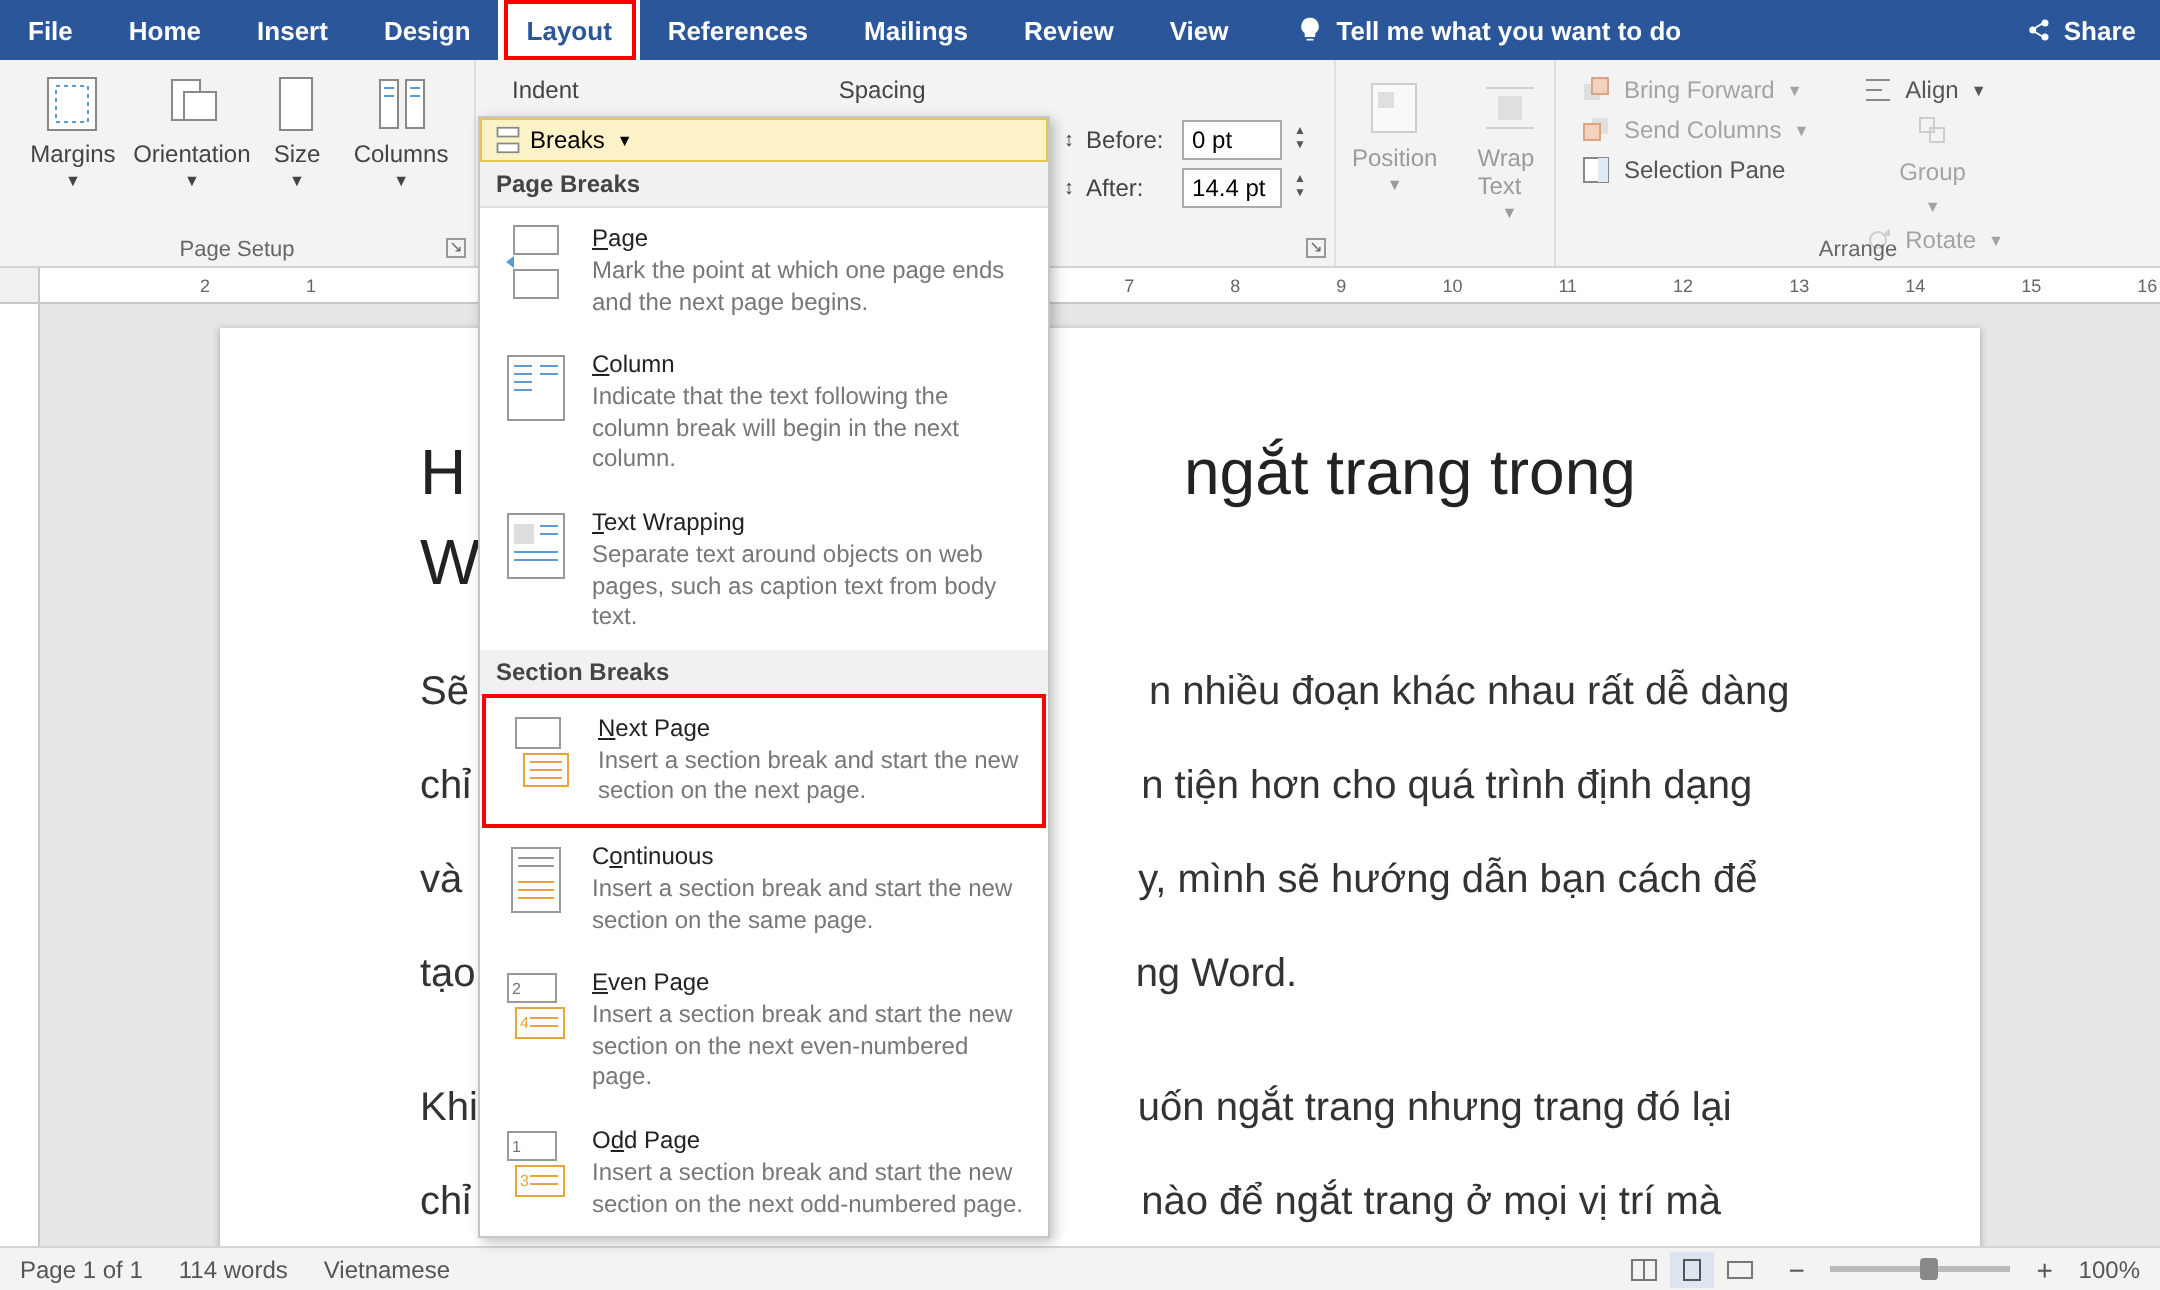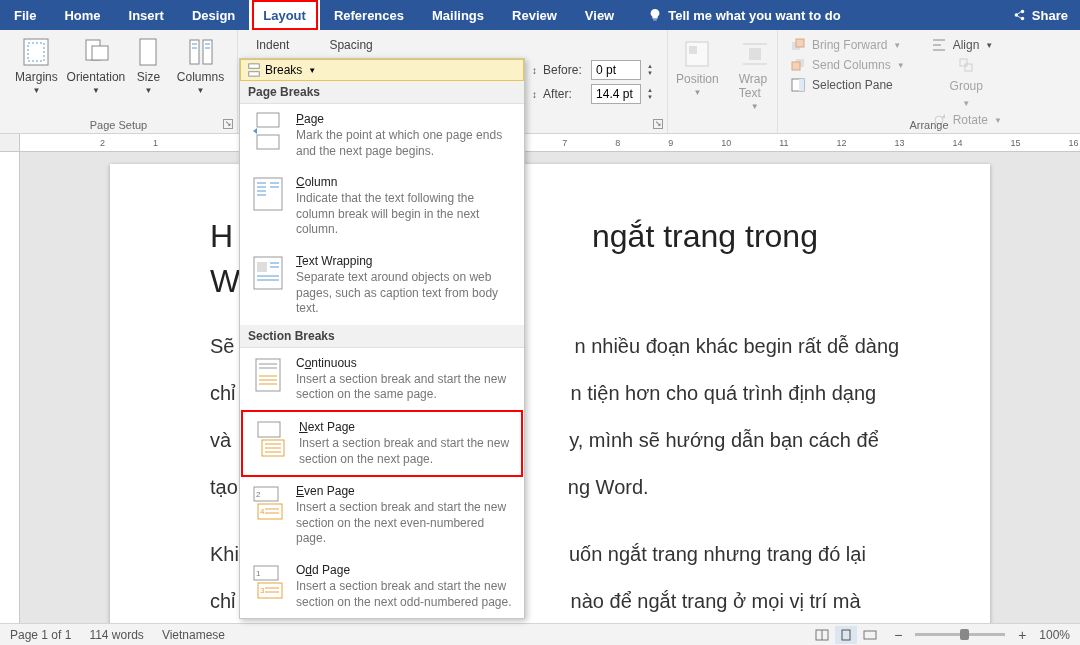--- a/index.html
+++ b/index.html
@@ -131,21 +131,21 @@
           <span style="font-size:8px;">▼</span>
       </div>
     </div>
     <div class="group-label">Page Setup</div>
     <div class="group-launcher">↘</div>
   </div>
 
   <div class="group ind" style="width:430px;">
     <div class="ind-spc">
       <div class="ind-col"><label>Indent</label></div>
-      <div class="ind-col" style=""><label>Spacing</label></div>
+      <div class="ind-col" style="margin-left:90px;"><label>Spacing</label></div>
     </div>
     <div style="position:absolute; right:14px; top:26px;">
       <div class="spin">
         <span style="font-size:10px;">↕</span>
         <span style="width:42px;">Before:</span>
         <input value="0 pt" style="">
         <div class="spin-arrows">
             <span>▲</span>
             <span>▼</span>
           </div>
@@ -307,56 +307,56 @@
         </svg>
       </div>
     <div class="dd-text">
         <div class="t"><u>T</u>ext Wrapping</div>
         <div class="d">Separate text around objects on web pages, such as caption text from body text.</div>
       </div>
   </div>
 
   <div class="dd-header">Section Breaks</div>
 
-  <div class="dd-item">
-    <div class="dd-icon">
-        <svg viewBox="0 0 34 38">
-          <rect x="5" y="3" width="24" height="32" fill="#fff" stroke="#999"></rect>
-          <g stroke="#999">
-            <line x1="8" y1="8" x2="26" y2="8"></line>
-            <line x1="8" y1="12" x2="26" y2="12"></line>
-          </g>
-          <g stroke="#e8a33d">
-            <line x1="8" y1="20" x2="26" y2="20"></line>
-            <line x1="8" y1="24" x2="26" y2="24"></line>
-            <line x1="8" y1="28" x2="26" y2="28"></line>
-          </g>
-        </svg>
-      </div>
-    <div class="dd-text">
-        <div class="t">C<u>o</u>ntinuous</div>
-        <div class="d">Insert a section break and start the new section on the same page.</div>
-      </div>
-  </div>
-
   <div class="dd-item red-next">
     <div class="dd-icon">
         <svg viewBox="0 0 34 38">
           <rect x="4" y="2" width="22" height="15" fill="#fff" stroke="#999"></rect>
           <rect x="8" y="20" width="22" height="16" fill="#fff" stroke="#e8a33d"></rect>
           <g stroke="#e8a33d">
             <line x1="11" y1="24" x2="27" y2="24"></line>
             <line x1="11" y1="28" x2="27" y2="28"></line>
             <line x1="11" y1="32" x2="27" y2="32"></line>
           </g>
         </svg>
       </div>
     <div class="dd-text">
         <div class="t"><u>N</u>ext Page</div>
         <div class="d">Insert a section break and start the new section on the next page.</div>
+      </div>
+  </div>
+
+  <div class="dd-item">
+    <div class="dd-icon">
+        <svg viewBox="0 0 34 38">
+          <rect x="5" y="3" width="24" height="32" fill="#fff" stroke="#999"></rect>
+          <g stroke="#999">
+            <line x1="8" y1="8" x2="26" y2="8"></line>
+            <line x1="8" y1="12" x2="26" y2="12"></line>
+          </g>
+          <g stroke="#e8a33d">
+            <line x1="8" y1="20" x2="26" y2="20"></line>
+            <line x1="8" y1="24" x2="26" y2="24"></line>
+            <line x1="8" y1="28" x2="26" y2="28"></line>
+          </g>
+        </svg>
+      </div>
+    <div class="dd-text">
+        <div class="t">C<u>o</u>ntinuous</div>
+        <div class="d">Insert a section break and start the new section on the same page.</div>
       </div>
   </div>
 
   <div class="dd-item">
     <div class="dd-icon">
         <svg viewBox="0 0 34 38">
           <rect x="3" y="3" width="24" height="14" fill="#fff" stroke="#999"></rect>
           <text x="5" y="13" font-size="8" fill="#777">2</text>
           <rect x="7" y="20" width="24" height="15" fill="#fff" stroke="#e8a33d"></rect>
           <text x="9" y="30" font-size="8" fill="#e8a33d">4</text>
@@ -414,21 +414,21 @@
         <span>13</span>
         <span>14</span>
         <span>15</span>
         <span>16</span>
     </div>
   </div>
   <div class="ruler-v"></div>
 
   <div class="page">
     <h1><span>H</span><span style="visibility:hidden;display:inline-block;width:350px;"></span> <span>ngắt trang trong</span><br><span>W</span></h1>
-    <p><span>Sẽ</span><span style="visibility:hidden;display:inline-block;width:340px;"></span><span>n nhiều đoạn khác begin rất dễ dàng</span></p>
+    <p><span>Sẽ</span><span style="visibility:hidden;display:inline-block;width:340px;"></span><span>n nhiều đoạn khác nhau rất dễ dàng</span></p>
     <p><span>chỉ</span><span style="visibility:hidden;display:inline-block;width:335px;"></span><span>n tiện hơn cho quá trình định dạng</span></p>
     <p><span>và</span><span style="visibility:hidden;display:inline-block;width:338px;"></span><span>y, mình sẽ hướng dẫn bạn cách để</span></p>
     <p><span>tạo</span><span style="visibility:hidden;display:inline-block;width:330px;"></span><span>ng Word.</span></p>
     <p style="height:10px;"></p>
     <p><span>Khi</span><span style="visibility:hidden;display:inline-block;width:330px;"></span><span>uốn ngắt trang nhưng trang đó lại</span></p>
     <p><span>chỉ</span><span style="visibility:hidden;display:inline-block;width:335px;"></span><span>nào để ngắt trang ở mọi vị trí mà</span></p>
     <p><span>bạn</span><span style="visibility:hidden;display:inline-block;width:328px;"></span><span>dưới đây.</span></p>
   </div>
 </div>
 

